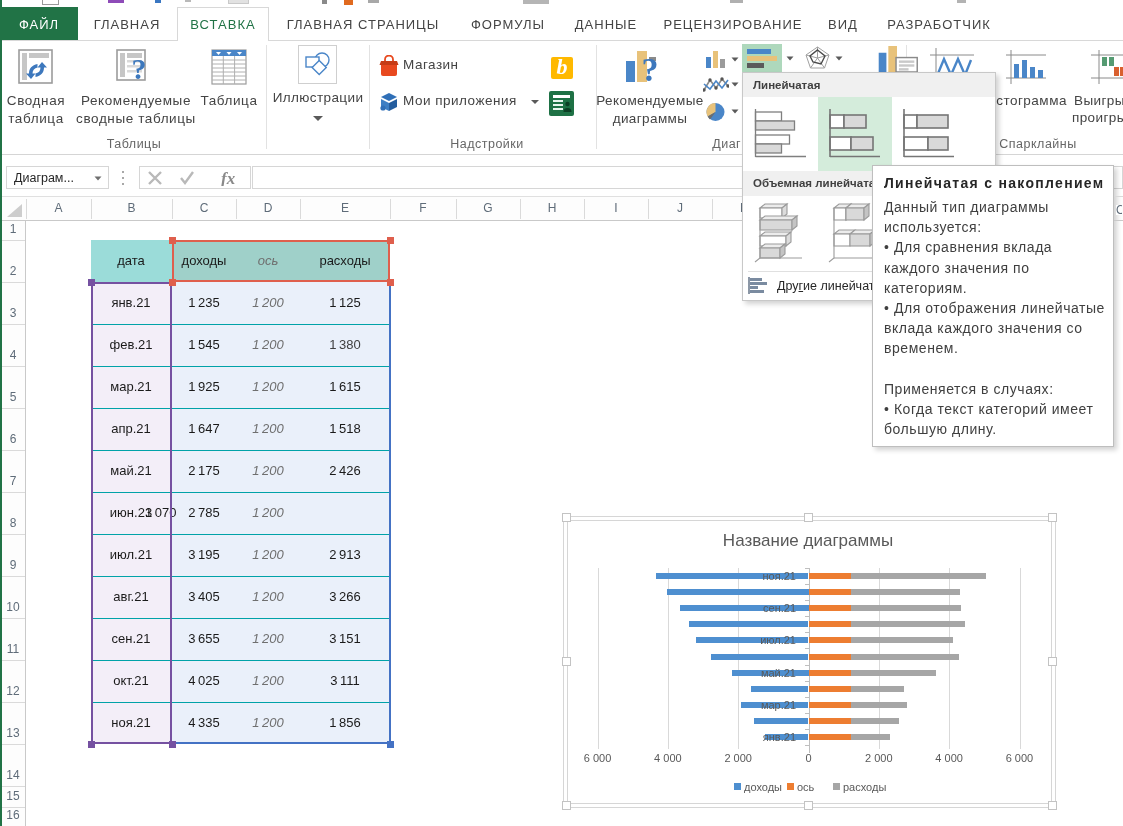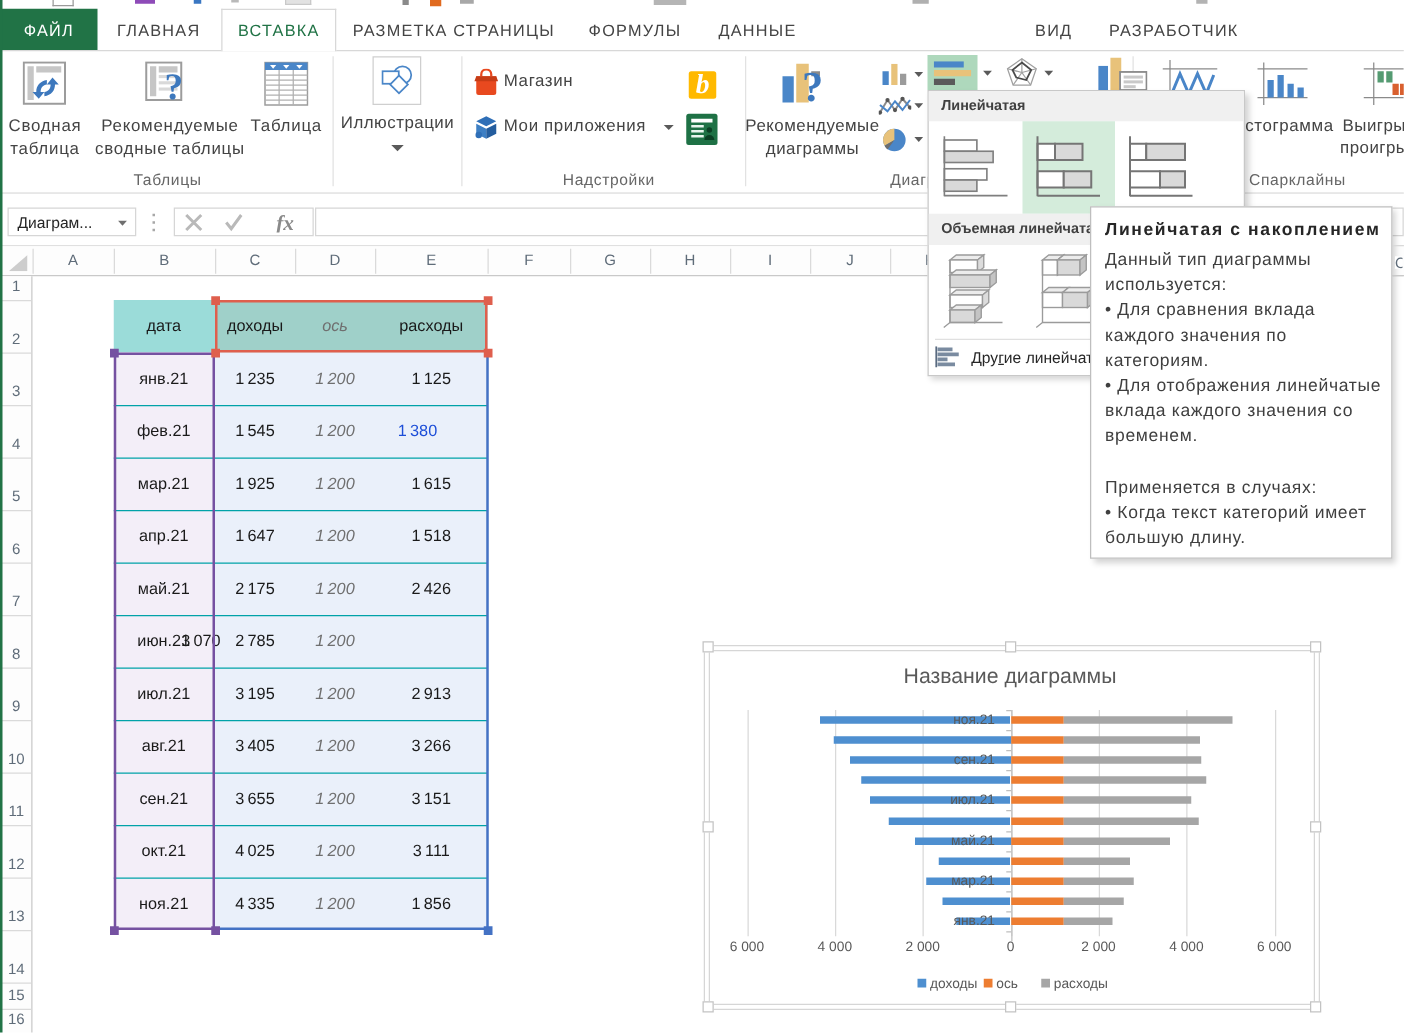--- a/index.html
+++ b/index.html
@@ -18,23 +18,24 @@
 <div class="ab" style="left:322px;top:0px;width:5px;height:4px;background:#8a8a8a;"></div>
 <div class="ab" style="left:344px;top:0px;width:9px;height:5px;background:#e06a1f;"></div>
 <div class="ab" style="left:368px;top:0px;width:11px;height:3px;background:#a8a8a8;"></div>
 <div class="ab" style="left:523px;top:0px;width:26px;height:4px;background:#b5b5b5;"></div>
 <div class="ab" style="left:730px;top:0px;width:13px;height:3px;background:#b0b0b0;"></div>
 <div class="ab" style="left:957px;top:0px;width:9px;height:3px;background:#b3b3b3;"></div>
 <div class="ab" style="left:0;top:40px;width:1123px;height:1px;background:#d8d8d8;"></div>
 <div class="ab" style="left:0;top:7px;width:78px;height:33px;background:#217346;"></div>
 <div class="ab" style="left:-161px;top:16.5px;width:400px;height:16.9px;line-height:16.9px;text-align:center;font-size:13px;color:#fff;font-weight:normal;letter-spacing:1.0px;">ФАЙЛ</div>
 <div class="ab" style="left:-73px;top:16.5px;width:400px;height:16.9px;line-height:16.9px;text-align:center;font-size:13px;color:#444;font-weight:normal;letter-spacing:1.0px;">ГЛАВНАЯ</div>
-<div class="ab" style="left:163px;top:16.5px;width:400px;height:16.9px;line-height:16.9px;text-align:center;font-size:13px;color:#444;font-weight:normal;letter-spacing:1.0px;">РАЗМЕТКА СТРАНИЦЫ</div>
+<div class="ab" style="left:163px;top:16.5px;width:400px;height:16.9px;line-height:16.9px;text-align:center;font-size:13px;color:#444;font-weight:normal;letter-spacing:1.0px;">ГЛАВНАЯ СТРАНИЦЫ</div>
 <div class="ab" style="left:308px;top:16.5px;width:400px;height:16.9px;line-height:16.9px;text-align:center;font-size:13px;color:#444;font-weight:normal;letter-spacing:1.0px;">ФОРМУЛЫ</div>
 <div class="ab" style="left:406px;top:16.5px;width:400px;height:16.9px;line-height:16.9px;text-align:center;font-size:13px;color:#444;font-weight:normal;letter-spacing:1.0px;">ДАННЫЕ</div>
+<div class="ab" style="left:533px;top:16.5px;width:400px;height:16.9px;line-height:16.9px;text-align:center;font-size:13px;color:#444;font-weight:normal;letter-spacing:1.0px;">РЕЦЕНЗИРОВАНИЕ</div>
 <div class="ab" style="left:643px;top:16.5px;width:400px;height:16.9px;line-height:16.9px;text-align:center;font-size:13px;color:#444;font-weight:normal;letter-spacing:1.0px;">ВИД</div>
 <div class="ab" style="left:739px;top:16.5px;width:400px;height:16.9px;line-height:16.9px;text-align:center;font-size:13px;color:#444;font-weight:normal;letter-spacing:1.0px;">РАЗРАБОТЧИК</div>
 <div class="ab" style="left:177px;top:7px;width:92px;height:34px;background:#fff;border:1px solid #d8d8d8;border-bottom:none;box-sizing:border-box;"></div>
 <div class="ab" style="left:23px;top:16.5px;width:400px;height:16.9px;line-height:16.9px;text-align:center;font-size:13px;color:#217346;font-weight:normal;letter-spacing:1.0px;">ВСТАВКА</div>
 <div class="ab" style="left:0;top:154px;width:1123px;height:1px;background:#d5d5d5;"></div>
 <div class="ab" style="left:266px;top:45px;width:1px;height:104px;background:#e2e2e2;"></div>
 <div class="ab" style="left:369px;top:45px;width:1px;height:104px;background:#e2e2e2;"></div>
 <div class="ab" style="left:596px;top:45px;width:1px;height:104px;background:#e2e2e2;"></div>
 <div class="ab" style="left:906px;top:45px;width:1px;height:104px;background:#e2e2e2;"></div>
 <div class="ab" style="left:-66px;top:135.9px;width:400px;height:16.2px;line-height:16.2px;text-align:center;font-size:12.5px;color:#666;font-weight:normal;letter-spacing:0.5px;">Таблицы</div>
@@ -305,21 +306,21 @@
 <div class="ab" style="left:4px;top:252.6px;width:400px;height:16.9px;line-height:16.9px;text-align:center;font-size:13px;color:#1a1a1a;font-weight:normal;">доходы</div>
 <div class="ab" style="left:68px;top:252.6px;width:400px;height:16.9px;line-height:16.9px;text-align:center;font-size:13px;color:#6f6f6f;font-weight:normal;font-style:italic;">ось</div>
 <div class="ab" style="left:145px;top:252.6px;width:400px;height:16.9px;line-height:16.9px;text-align:center;font-size:13px;color:#1a1a1a;font-weight:normal;">расходы</div>
 <div class="ab" style="left:-69px;top:294.6px;width:400px;height:16.9px;line-height:16.9px;text-align:center;font-size:13px;color:#1a1a1a;font-weight:normal;">янв.21</div>
 <div class="ab" style="left:4px;top:294.6px;width:400px;height:16.9px;line-height:16.9px;text-align:center;font-size:13px;color:#1a1a1a;font-weight:normal;">1 235</div>
 <div class="ab" style="left:68px;top:294.6px;width:400px;height:16.9px;line-height:16.9px;text-align:center;font-size:13px;color:#6f6f6f;font-weight:normal;font-style:italic;">1 200</div>
 <div class="ab" style="left:145px;top:294.6px;width:400px;height:16.9px;line-height:16.9px;text-align:center;font-size:13px;color:#1a1a1a;font-weight:normal;">1 125</div>
 <div class="ab" style="left:-69px;top:336.6px;width:400px;height:16.9px;line-height:16.9px;text-align:center;font-size:13px;color:#1a1a1a;font-weight:normal;">фев.21</div>
 <div class="ab" style="left:4px;top:336.6px;width:400px;height:16.9px;line-height:16.9px;text-align:center;font-size:13px;color:#1a1a1a;font-weight:normal;">1 545</div>
 <div class="ab" style="left:68px;top:336.6px;width:400px;height:16.9px;line-height:16.9px;text-align:center;font-size:13px;color:#6f6f6f;font-weight:normal;font-style:italic;">1 200</div>
-<div class="ab" style="left:134px;top:336.6px;width:400px;height:16.9px;line-height:16.9px;text-align:center;font-size:13px;color:#1d4ed8;font-weight:normal;">1 380</div>
+<div class="ab" style="left:145px;top:336.6px;width:400px;height:16.9px;line-height:16.9px;text-align:center;font-size:13px;color:#404040;font-weight:normal;">1 380</div>
 <div class="ab" style="left:-69px;top:378.6px;width:400px;height:16.9px;line-height:16.9px;text-align:center;font-size:13px;color:#1a1a1a;font-weight:normal;">мар.21</div>
 <div class="ab" style="left:4px;top:378.6px;width:400px;height:16.9px;line-height:16.9px;text-align:center;font-size:13px;color:#1a1a1a;font-weight:normal;">1 925</div>
 <div class="ab" style="left:68px;top:378.6px;width:400px;height:16.9px;line-height:16.9px;text-align:center;font-size:13px;color:#6f6f6f;font-weight:normal;font-style:italic;">1 200</div>
 <div class="ab" style="left:145px;top:378.6px;width:400px;height:16.9px;line-height:16.9px;text-align:center;font-size:13px;color:#1a1a1a;font-weight:normal;">1 615</div>
 <div class="ab" style="left:-69px;top:420.6px;width:400px;height:16.9px;line-height:16.9px;text-align:center;font-size:13px;color:#1a1a1a;font-weight:normal;">апр.21</div>
 <div class="ab" style="left:4px;top:420.6px;width:400px;height:16.9px;line-height:16.9px;text-align:center;font-size:13px;color:#1a1a1a;font-weight:normal;">1 647</div>
 <div class="ab" style="left:68px;top:420.6px;width:400px;height:16.9px;line-height:16.9px;text-align:center;font-size:13px;color:#6f6f6f;font-weight:normal;font-style:italic;">1 200</div>
 <div class="ab" style="left:145px;top:420.6px;width:400px;height:16.9px;line-height:16.9px;text-align:center;font-size:13px;color:#1a1a1a;font-weight:normal;">1 518</div>
 <div class="ab" style="left:-69px;top:462.6px;width:400px;height:16.9px;line-height:16.9px;text-align:center;font-size:13px;color:#1a1a1a;font-weight:normal;">май.21</div>
 <div class="ab" style="left:4px;top:462.6px;width:400px;height:16.9px;line-height:16.9px;text-align:center;font-size:13px;color:#1a1a1a;font-weight:normal;">2 175</div>

